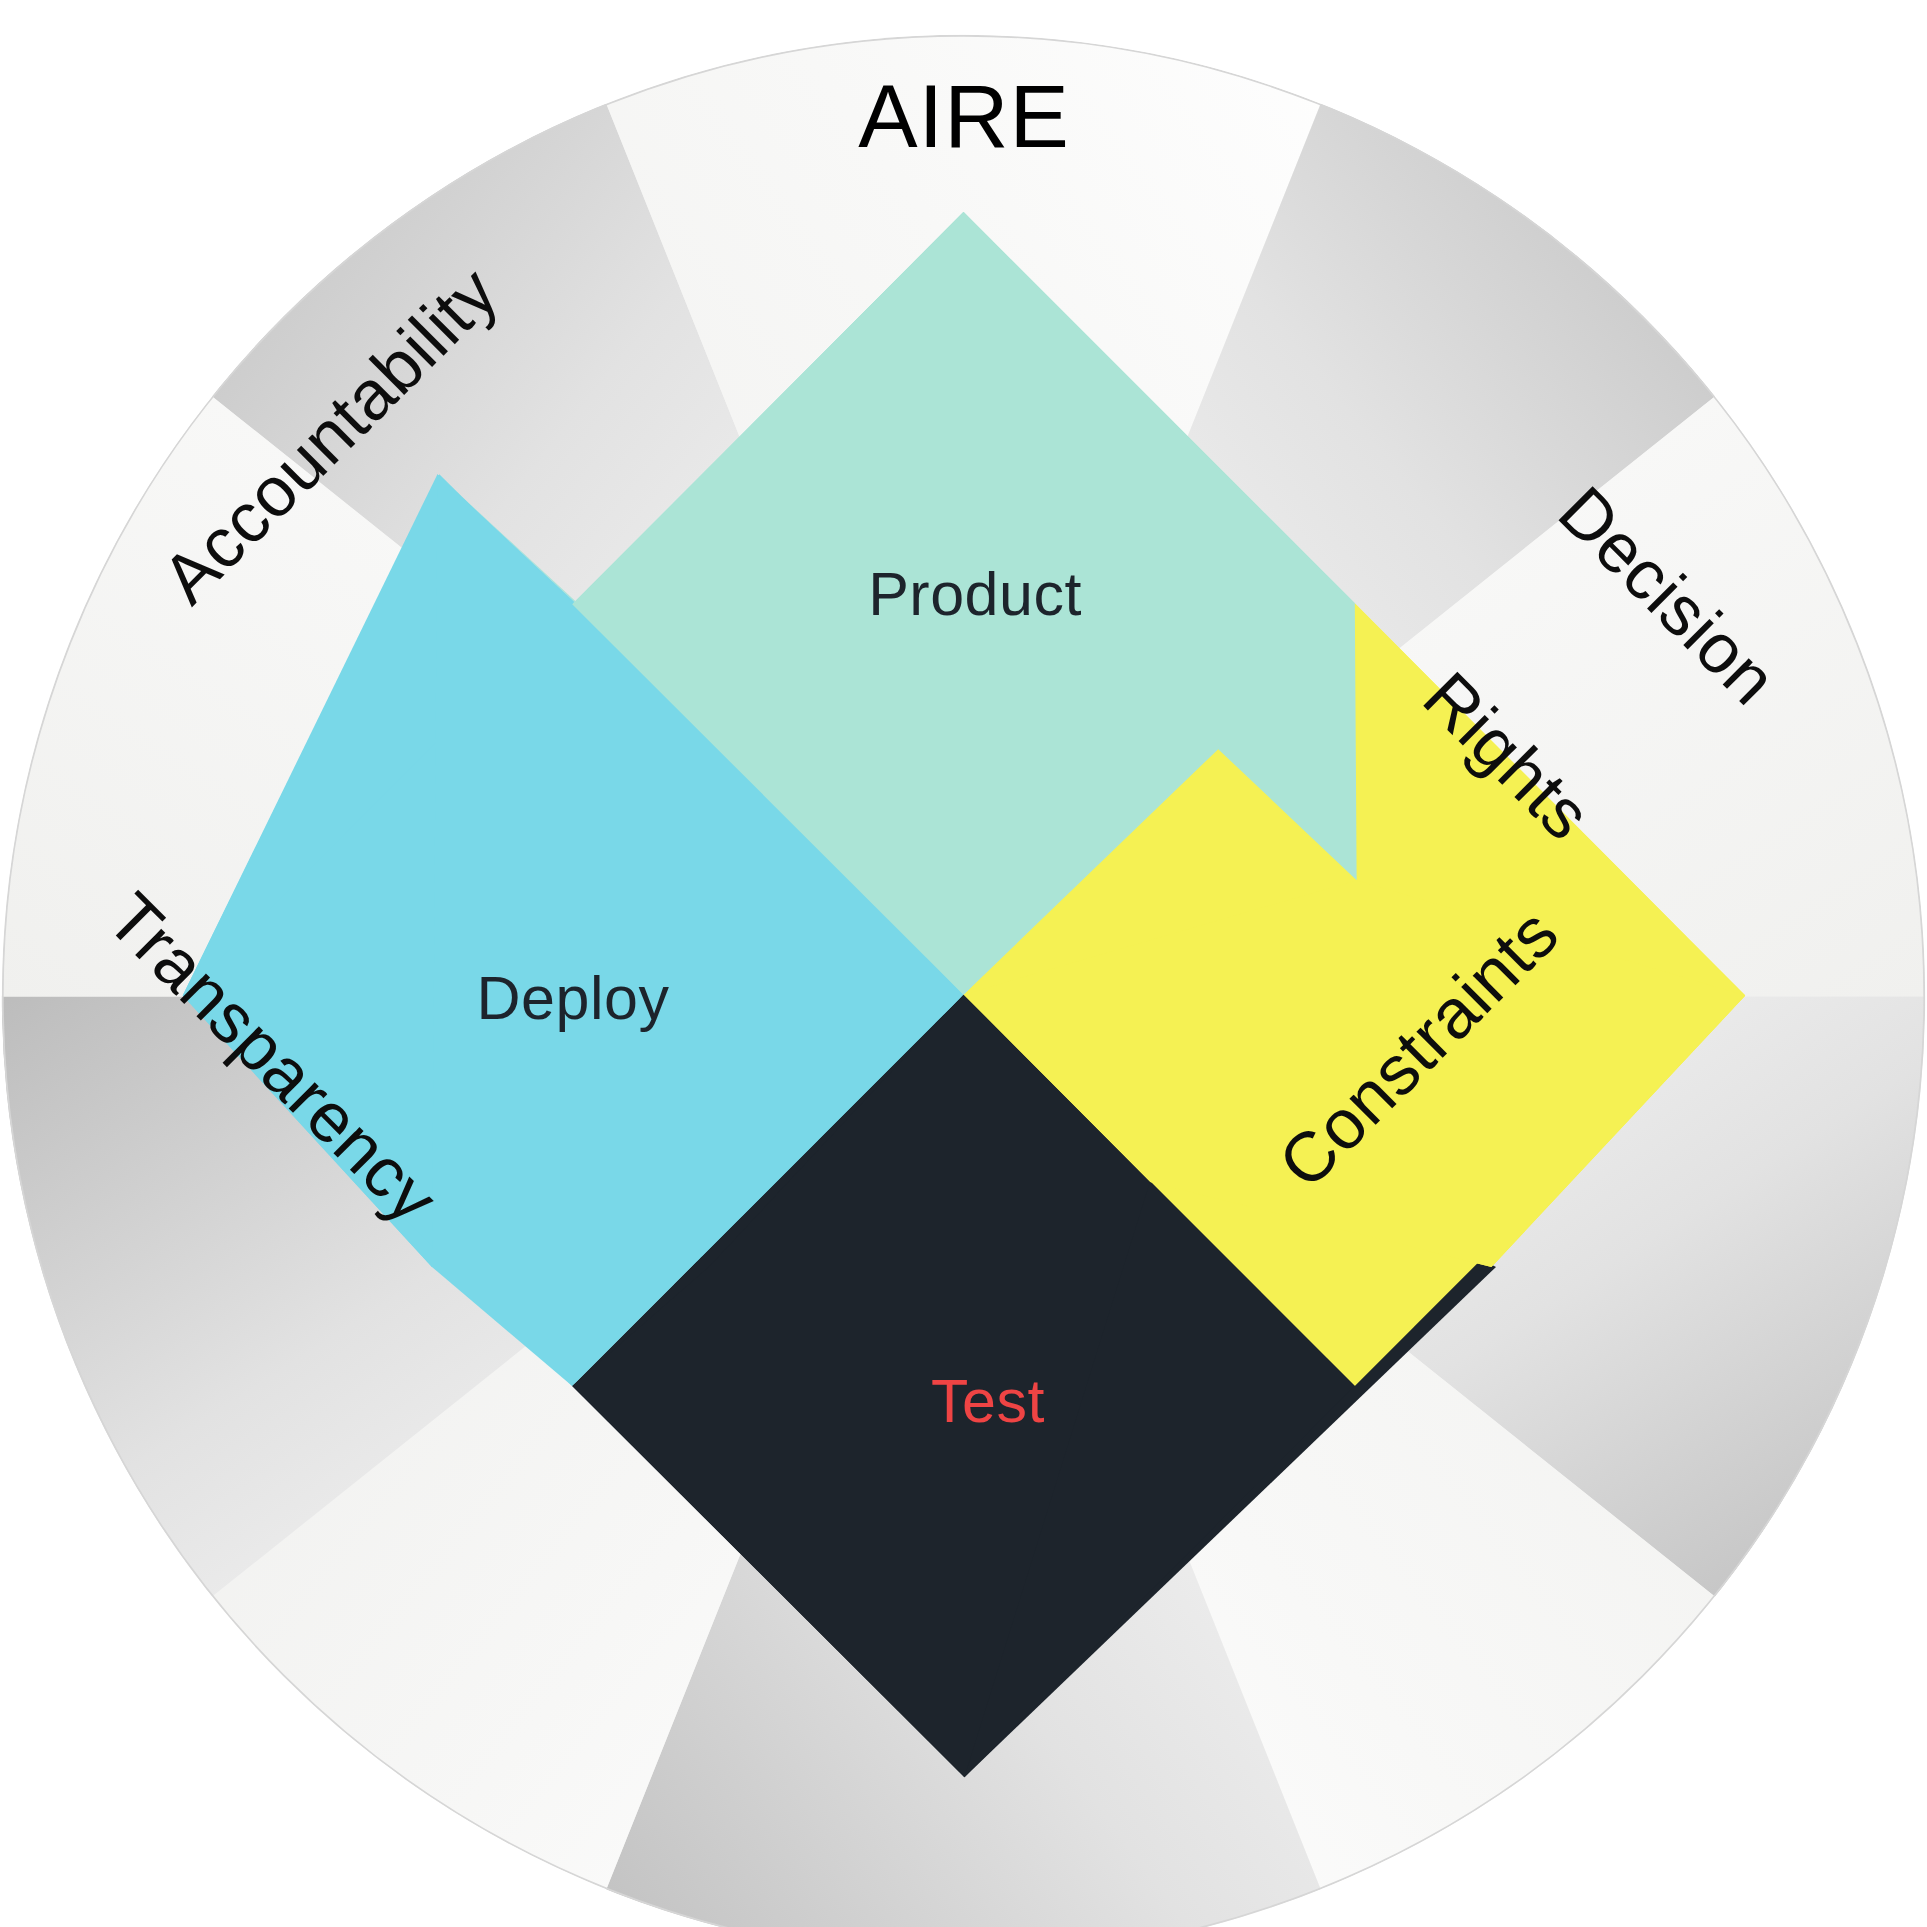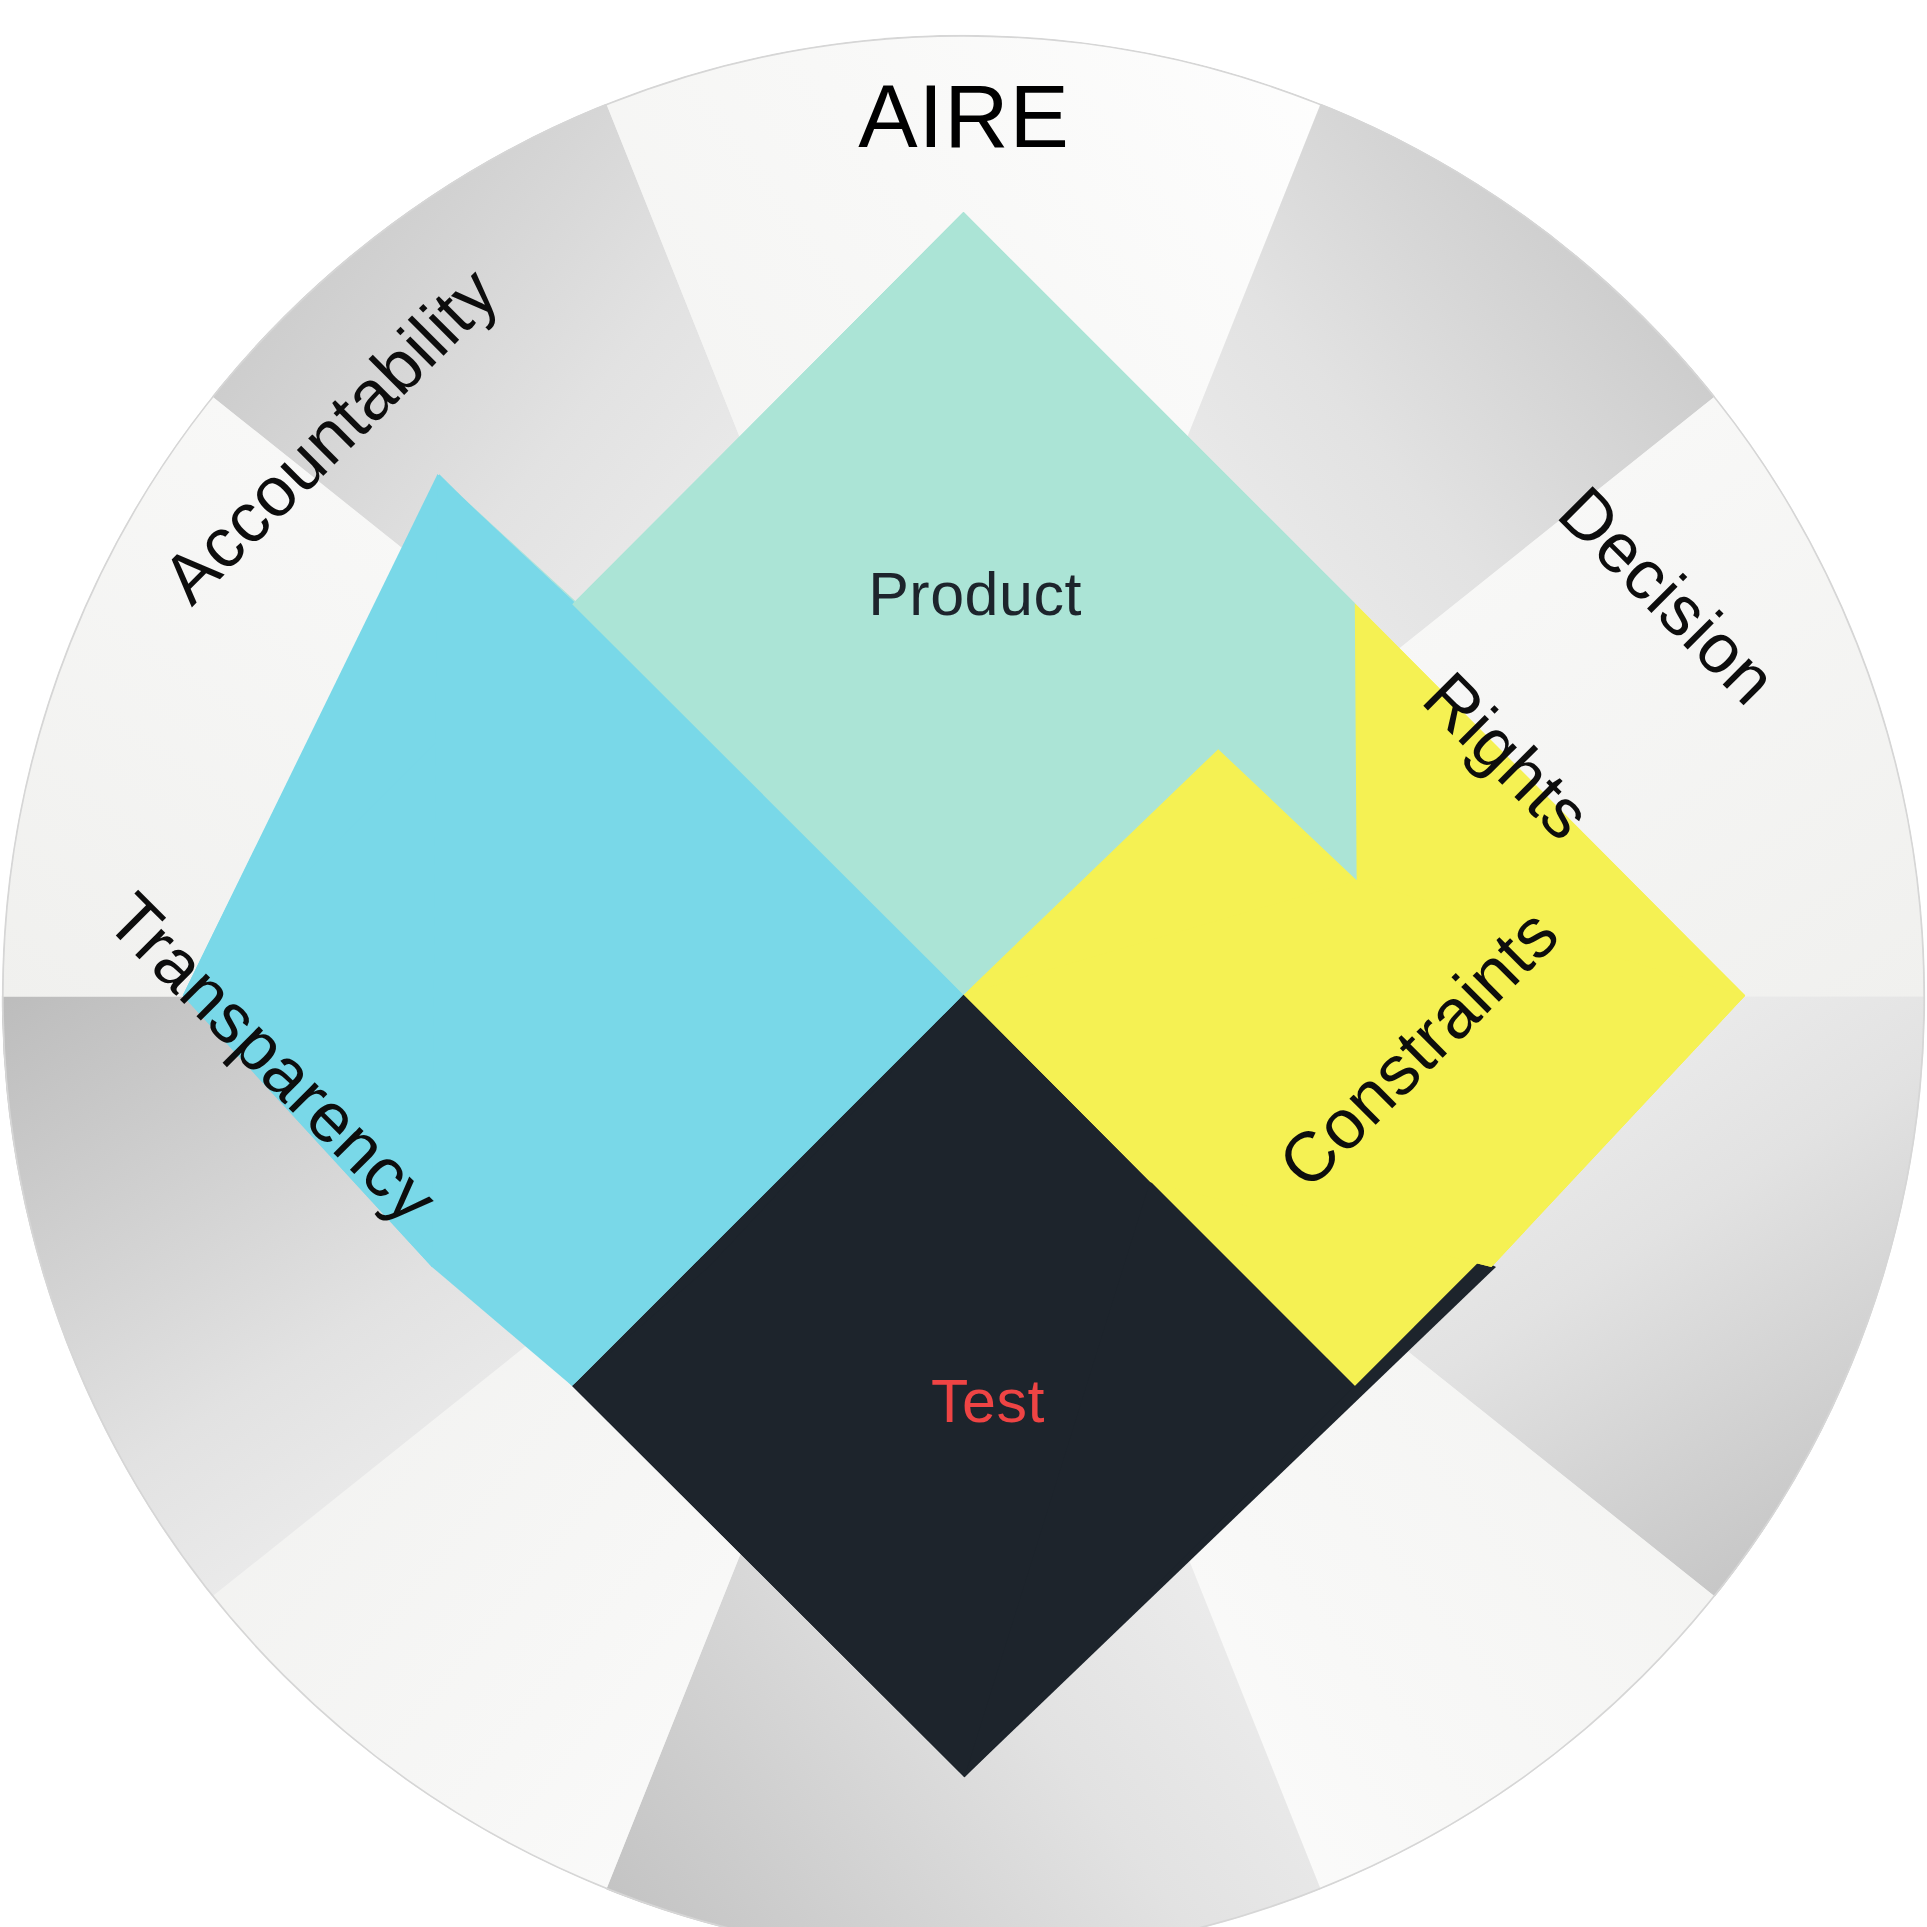--- a/index.html
+++ b/index.html
@@ -176,15 +176,16 @@
     <div>Rights</div>
   </div>
 
   <div class="ring-label" style="left:1216px; top:978px; width:406px; text-align:center; transform:rotate(-45deg);">Constraints</div>
 
 
   <div class="ring-label" style="left:55px; top:988px; width:434px; text-align:center; transform:rotate(45deg);">Transparency</div>
 
   <div class="diamond-label" style="left:975px; top:561px;">Product</div>
   <div class="diamond-label on-dark" style="left:988px; top:1368px;">Test</div>
+  <div class="diamond-label" style="left:573px; top:965px;">Deploy</div>
 
 </div>
 
 
 </body></html>

